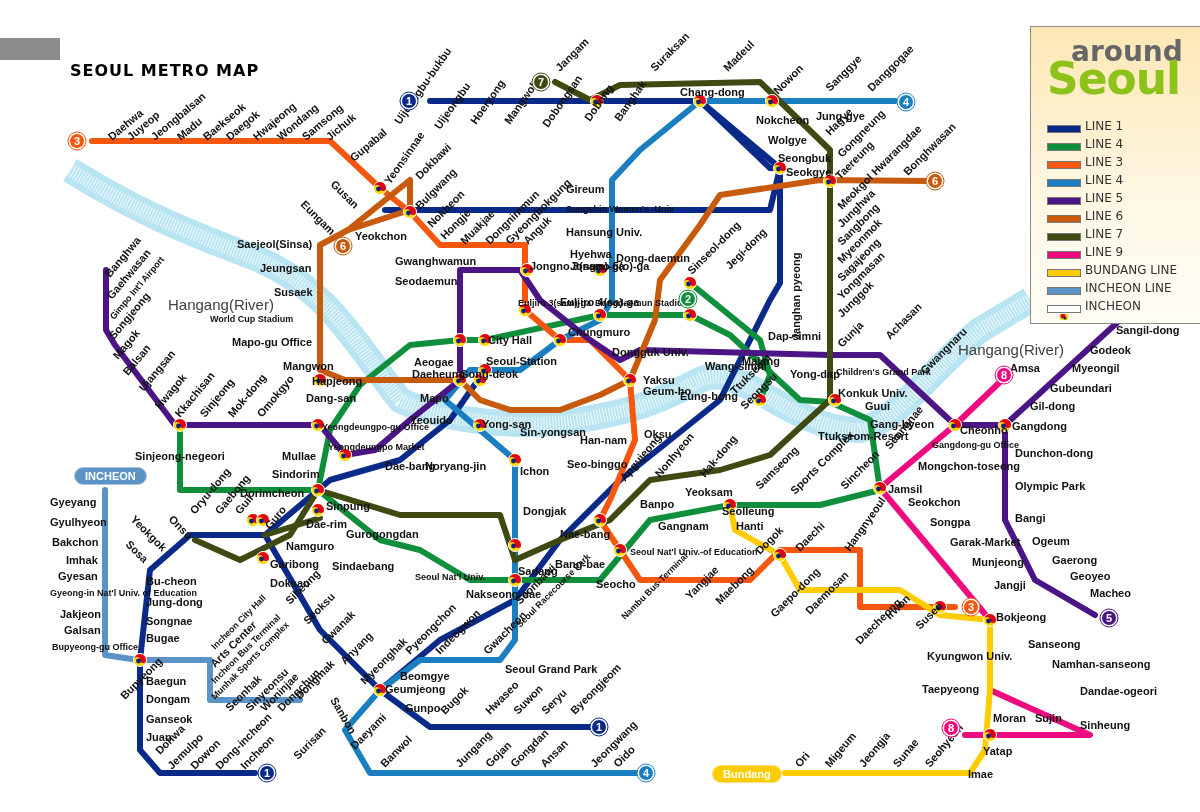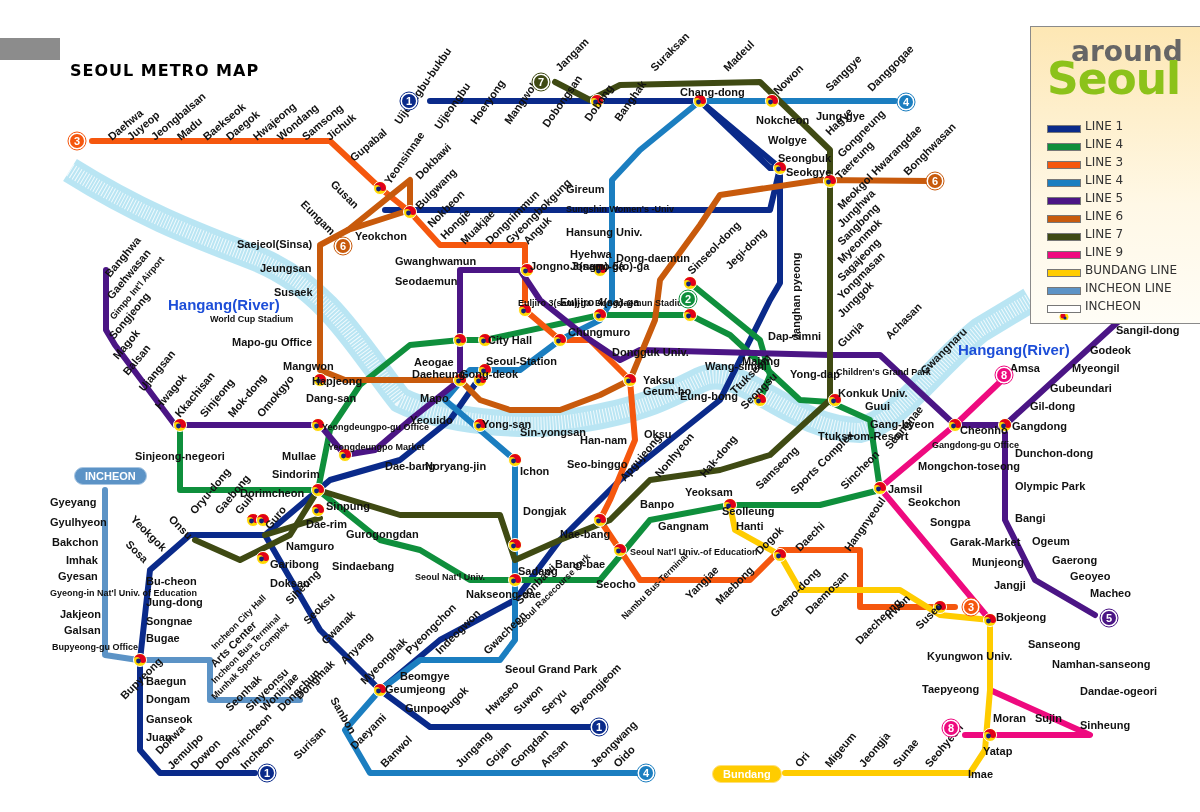--- a/index.html
+++ b/index.html
@@ -11,21 +11,21 @@
   .st.sm{font-size:9px;}
   .legend{position:absolute;left:986px;top:26px;width:184px;height:296px;border:1px solid #8a8a8a;background:linear-gradient(#fde7b4,#fff8e6 60%,#fffdf6);margin-left:44px;}
   .logo1{position:absolute;left:40px;top:8px;font-family:"DejaVu Sans",sans-serif;font-size:28px;font-weight:bold;color:#666;}
   .logo2{position:absolute;left:16px;top:26px;font-family:"DejaVu Sans",sans-serif;font-size:44px;font-weight:bold;color:#8cc21a;letter-spacing:-1px;}
   .logo3{position:absolute;left:162px;top:40px;font-size:11px;color:#888;transform:rotate(90deg);}
   .leg-list{position:absolute;left:16px;top:88px;}
   .leg-row{display:flex;align-items:flex-end;height:18px;}
   .leg-sw{width:32px;height:6px;border:1px solid #777;margin-right:4px;}
   .leg-lbl{font-family:"DejaVu Sans",sans-serif;font-size:12px;color:#333;}
   .badge{position:absolute;border-radius:12px;color:#fff;font-size:11px;font-weight:bold;text-align:center;padding:2px 10px;}
-  .river-lbl{position:absolute;font-family:"Liberation Sans",sans-serif;font-weight:bold;font-size:15px;color:#1d4ed8;}
+  .river-lbl{position:absolute;font-family:"Liberation Sans",sans-serif;font-weight:normal;font-size:15px;color:#404040;}
 </style>
 </head>
 <body>
 
 <div class="title-bar"></div>
 <div class="title">SEOUL METRO MAP</div>
 
 <svg id="map" width="1200" height="812">
   <g id="river">
     <path d="M70,170 C150,220 210,240 260,260 C330,290 360,350 400,400 C440,420 520,430 580,420 C640,410 660,400 700,380 C740,360 790,430 860,430 C900,420 930,370 980,330 L1030,300" fill="none" stroke="#7fd0ea" stroke-width="26" opacity="0.55"></path>

